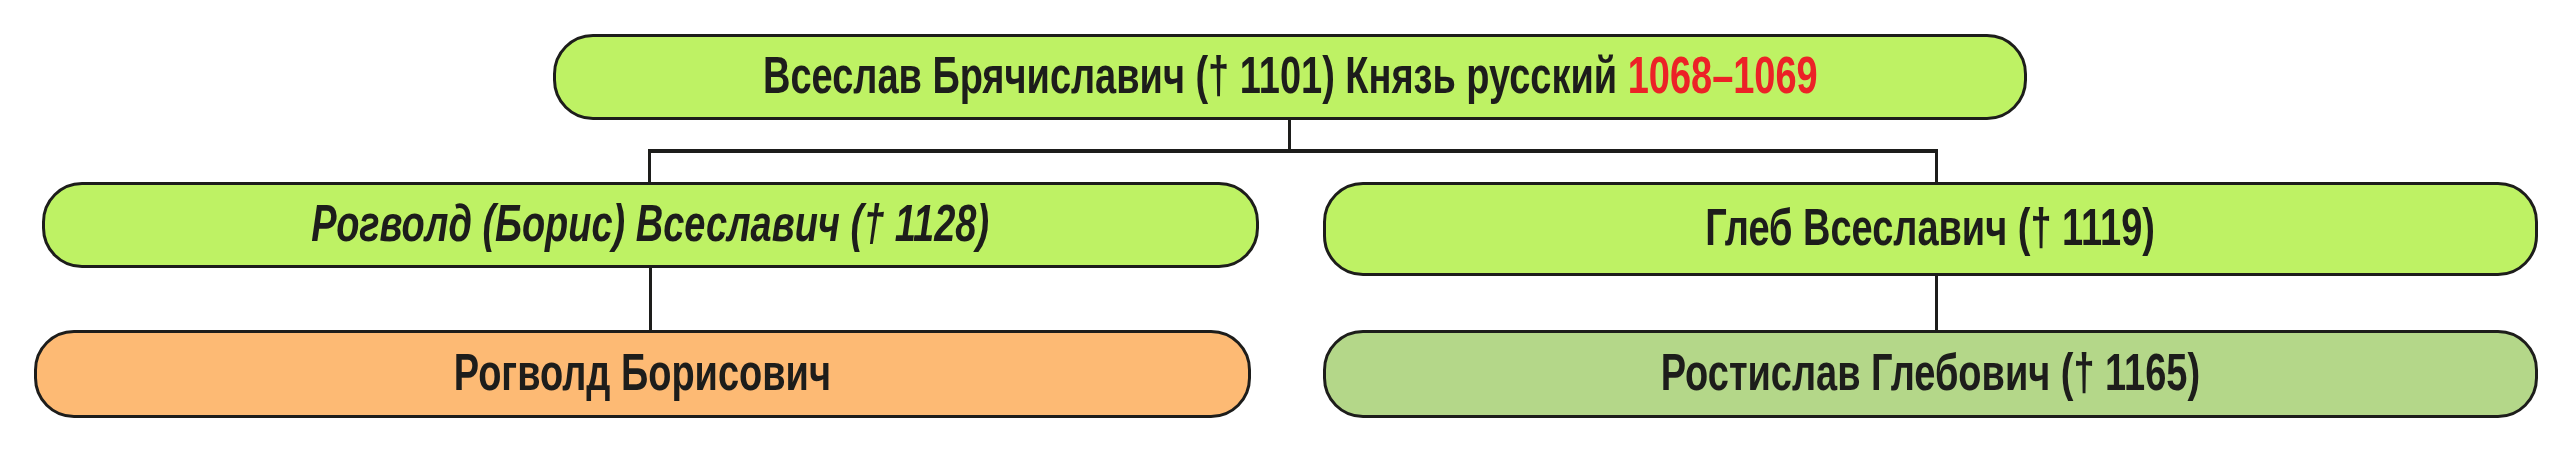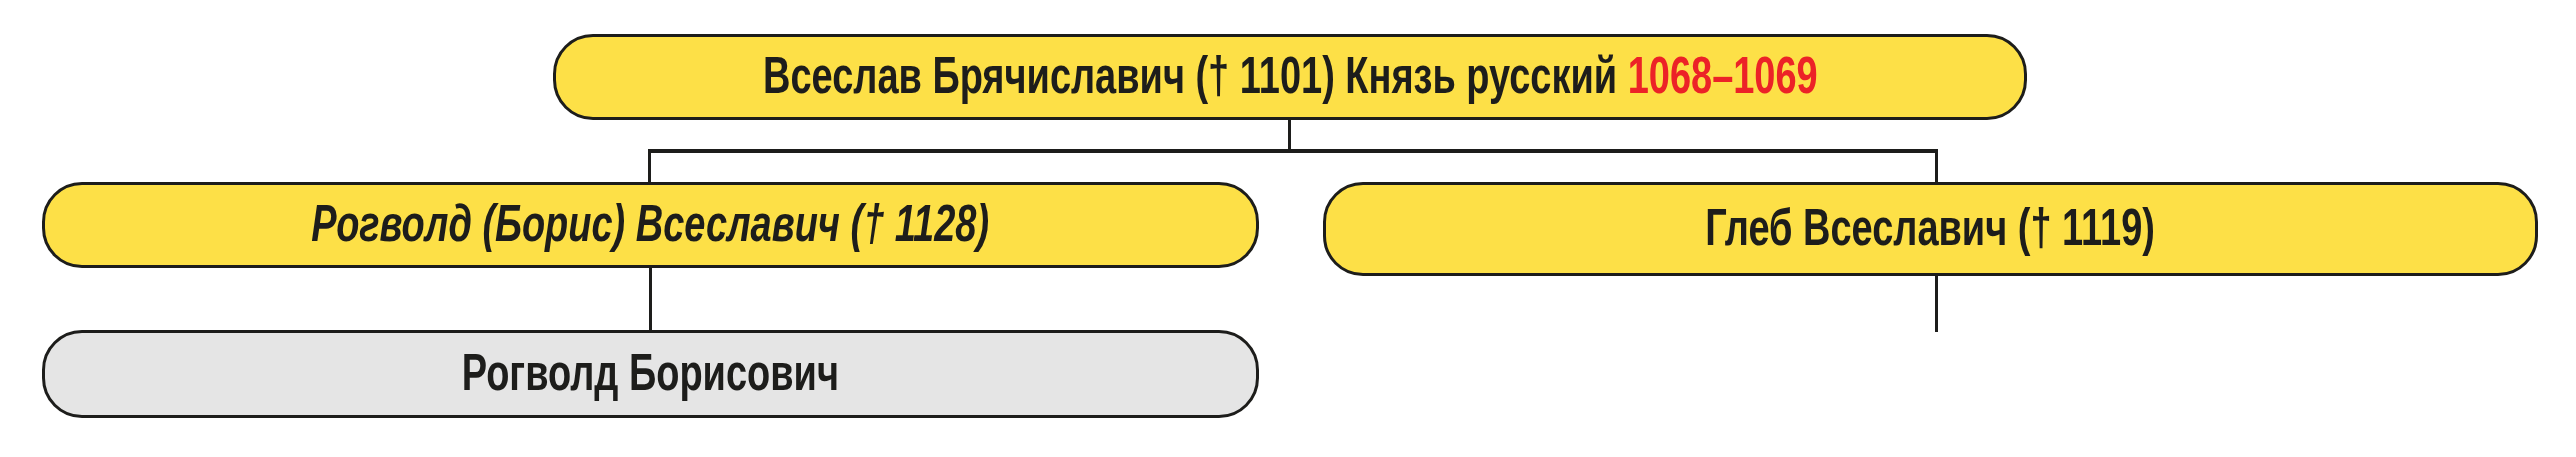--- a/index.html
+++ b/index.html
@@ -14,21 +14,21 @@
     background: #ffffff;
     font-family: "Liberation Sans", sans-serif;
     overflow: hidden;
   }
   .box {
     position: absolute;
     display: flex;
     align-items: center;
     justify-content: center;
     box-sizing: border-box;
-    background: #fde047;
+    background: #bef264;
     border: 3.9px solid #1d1d1b;
     border-radius: 40px;
   }
   .txt {
     font-size: 52px;
     font-weight: 700;
     color: #1d1d1b;
     white-space: nowrap;
     transform: scaleX(0.73);
     transform-origin: center center;
@@ -36,21 +36,21 @@
     padding-bottom: 3.9px;
   }
   .reign {
     color: #ec2227;
     margin-left: 0.28em;
   }
   
   .node-root        { left: 553px;  top: 34px;  width: 1474px; height: 86px; }
   .node-child-left  { left: 42px;   top: 182px; width: 1217px; height: 86px; font-style: italic; }
   .node-child-right { left: 1323px; top: 182px; width: 1215px; height: 94px; }
-  .node-grand-left  { left: 42px;   top: 330px; width: 1217px; height: 88px; background: #e5e5e5; }
+  .node-grand-left  { left: 34px;   top: 330px; width: 1217px; height: 88px; background: #fdba74; }
   .node-grand-right { left: 1323px; top: 330px; width: 1215px; height: 88px; background: #b4d789; }
   
   .line { position: absolute; background: #1d1d1b; }
   .line-stem-root   { left: 1288px; top: 119px; width: 3.2px;    height: 32px; }
   .line-bar         { left: 648px; top: 149px; width: 1290px; height: 3.9px;  }
   .line-drop-left   { left: 648px; top: 150px; width: 3.2px;    height: 34px; }
   .line-drop-right  { left: 1935px; top: 150px; width: 3.2px;    height: 34px; }
   .line-stem-left2  { left: 649px; top: 267px; width: 3.2px;    height: 65px; }
   .line-stem-right2 { left: 1935px; top: 267px; width: 3.2px;    height: 65px; }
 </style>
@@ -75,15 +75,18 @@
   </div>
 
   <div class="box node-child-right">
     <span class="txt">Глеб Всеславич († 1119)</span>
   </div>
 
   <div class="box node-grand-left">
     <span class="txt">Рогволд Борисович</span>
   </div>
 
+  <div class="box node-grand-right">
+    <span class="txt">Ростислав Глебович († 1165)</span>
+  </div>
 
 </div>
 
 
 </body></html>

